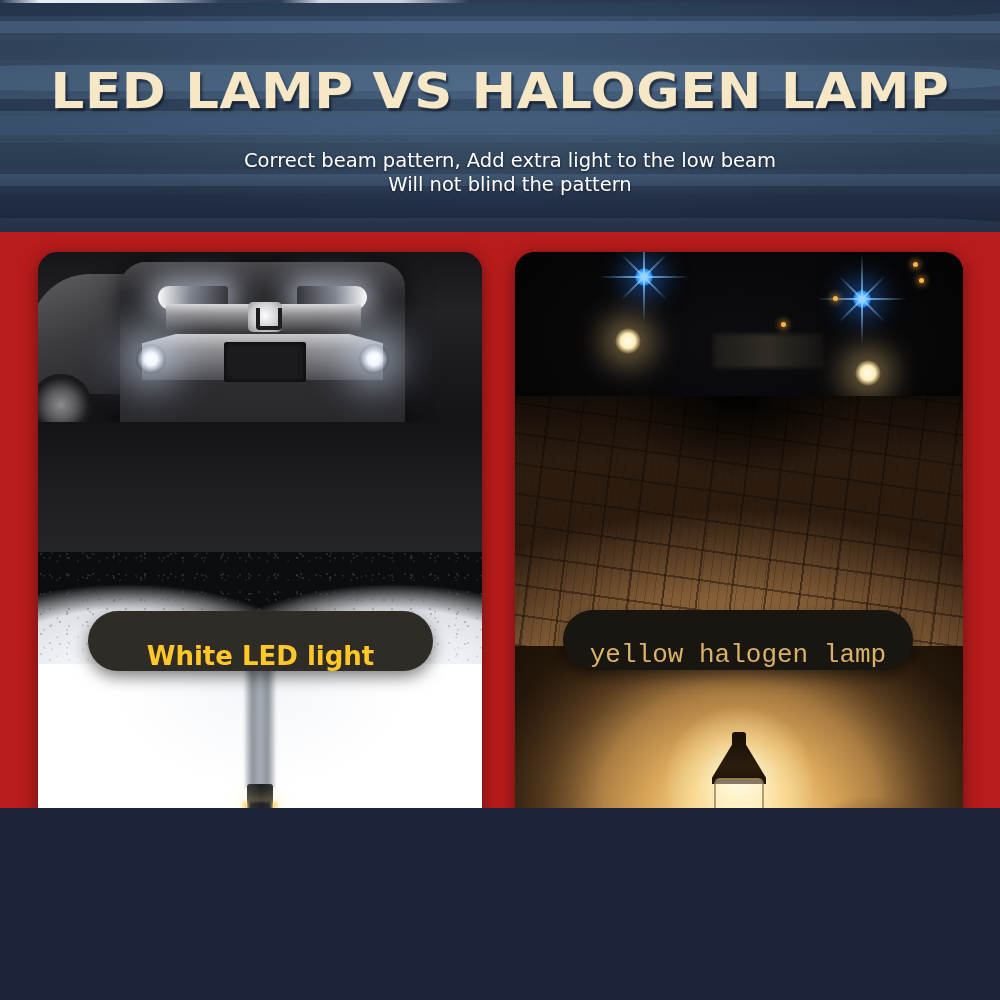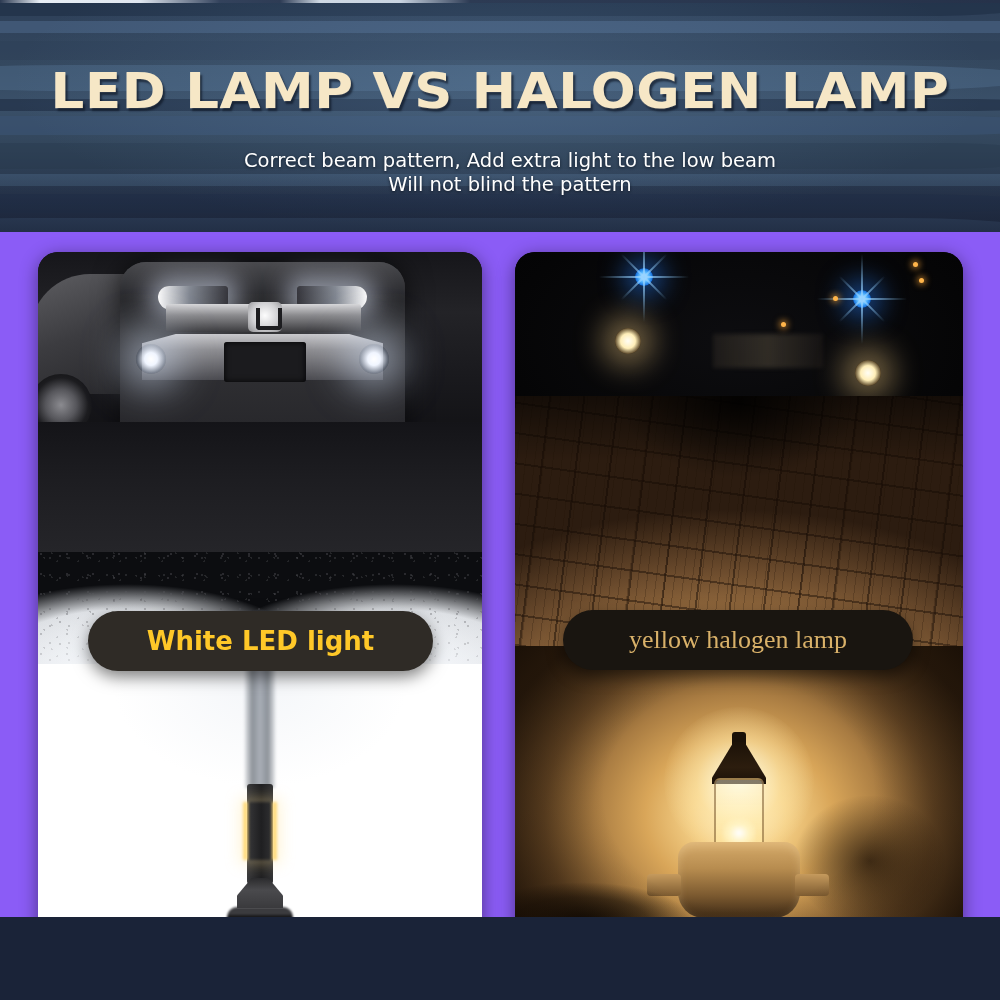--- a/index.html
+++ b/index.html
@@ -3,22 +3,22 @@
 <meta charset="utf-8">
 <style>
   * { margin:0; padding:0; box-sizing:border-box; }
   html, body {
     width:1000px; height:1000px; overflow:hidden;
     background:#1a2338;
     font-family:"Liberation Sans", sans-serif;
   }
 
   #stage {
-    position:relative; width:1000px; height:917px;
-    background:#8b5cf6;
+    position:relative; width:1000px; height:808px;
+    background:#b91c1c;
     overflow:hidden;
   }
 
   
   .top-sliver {
     position:absolute; left:0; top:0; width:1000px; height:3px;
     background:linear-gradient(90deg,#2c3a52 0%,#e8eef5 4%,#dfe6ef 14%,#33425c 22%,
                 #2e3c55 28%,#cfd9e4 32%,#c9d4e1 40%,#2d3b54 47%,#26324a 100%);
     z-index:9;
   }
@@ -340,40 +340,40 @@
     position:absolute; left:-6px; bottom:6px; width:180px; height:72px;
     background:radial-gradient(ellipse 110px 38px at 40% 60%,rgba(10,6,2,.95) 0%,rgba(10,6,2,.55) 60%,rgba(10,6,2,0) 100%);
   }
   .r-bot-vig {
     position:absolute; inset:0;
     background:radial-gradient(ellipse 300px 250px at 50% 48%, rgba(0,0,0,0) 45%, rgba(25,14,4,.55) 85%, rgba(18,10,3,.8) 100%);
   }
 
   
   .badge {
-    position:absolute; display:flex; align-items:center; justify-content:center;
+    position:absolute; display:flex; align-items:flex-end; justify-content:center;
     border-radius:34px;
     box-shadow:0 6px 16px rgba(0,0,0,.5);
     z-index:8;
   }
   .badge-led {
     left:88px; top:611px; width:345px; height:60px;
     background:#2f2b26;
   }
   .badge-led .btxt {
     color:#ffc828; font-size:26px; font-weight:bold;
     font-family:"DejaVu Sans", sans-serif;
   }
   .badge-hal {
     left:563px; top:610px; width:350px; height:60px;
     background:#191510;
   }
   .badge-hal .btxt {
     color:#d9b169; font-size:26px; font-weight:normal;
-    font-family:Liberation Serif, serif;
+    font-family:Liberation Mono, monospace;
   }
 
   .bottom-fill {
     position:absolute; left:0; top:955px; width:1000px; height:45px;
     background:#1b2439;
   }
 </style>
 </head>
 <body>
 

